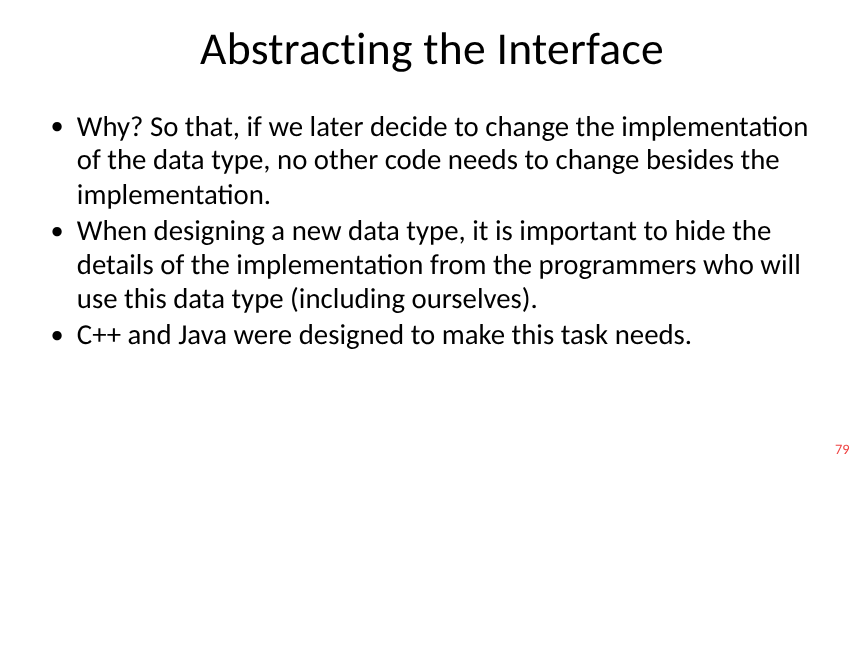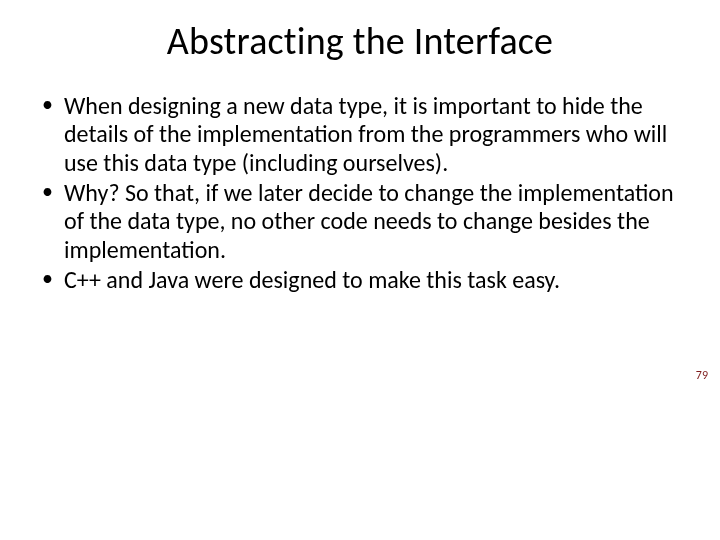--- a/index.html
+++ b/index.html
@@ -5,26 +5,26 @@
   * { margin: 0; padding: 0; box-sizing: border-box; }
   html, body { width: 720px; height: 540px; background: #fff; font-family: Calibri, "Segoe UI", Arial, sans-serif; color: #000; }
   .slide { width: 720px; height: 392px; position: relative; padding: 14px 36px 0 36px; }
   .title { font-size: 38px; font-weight: 400; text-align: center; margin-top: 4px; margin-bottom: 28px; letter-spacing: 0.2px; }
   ul.main { list-style: none; padding-left: 0; }
   ul.main > li { position: relative; padding-left: 28px; font-size: 24px; line-height: 1.18; margin-bottom: 2px; }
   ul.main > li::before { content: "•"; position: absolute; left: 6px; top: 0; font-size: 22px; }
   ul.sub { list-style: none; padding-left: 0; margin-top: 2px; }
   ul.sub > li { position: relative; padding-left: 56px; font-size: 21px; line-height: 1.22; margin-bottom: 1px; }
   ul.sub > li::before { content: "–"; position: absolute; left: 32px; top: 0; font-size: 20px; }
-  .pagenum { position: absolute; right: 12px; bottom: 10px; font-size: 12px; color: #7f1d1d; }
+  .pagenum { position: absolute; right: 12px; bottom: 10px; font-size: 12px; color: #ef4444; }
 </style>
 </head>
 <body>
 
 <div class="slide">
   <h1 class="title">Abstracting the Interface</h1>
   <ul class="main">
+    <li>Why? So that, if we later decide to change the implementation of the data type, no other code needs to change besides the implementation.</li>
     <li>When designing a new data type, it is important to hide the details of the implementation from the programmers who will use this data type (including ourselves).</li>
-    <li>Why? So that, if we later decide to change the implementation of the data type, no other code needs to change besides the implementation.</li>
-    <li>C++ and Java were designed to make this task easy.</li>
+    <li>C++ and Java were designed to make this task needs.</li>
   </ul>
   <div class="pagenum">79</div>
 </div>
 
 </body></html>

